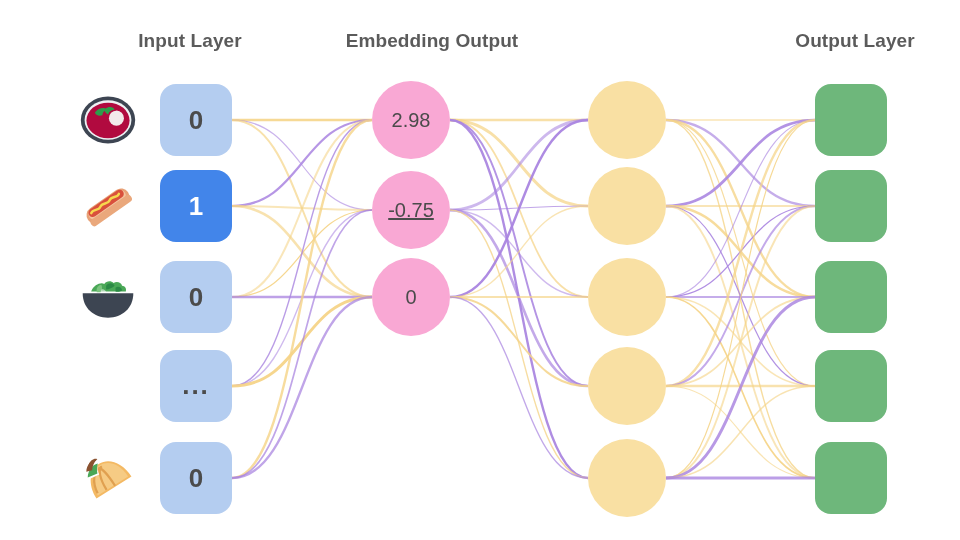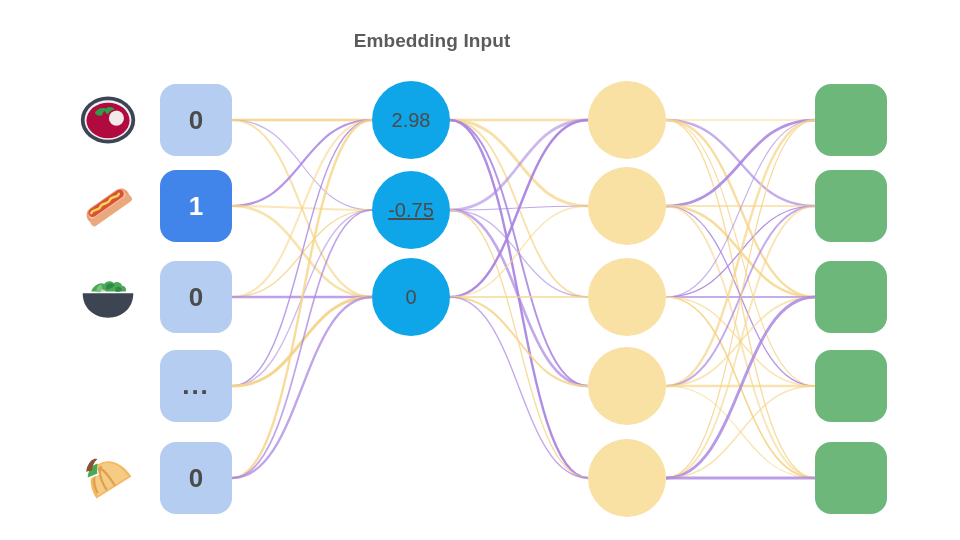--- a/index.html
+++ b/index.html
@@ -75,21 +75,21 @@
     letter-spacing: 2px;
     line-height: 0.6;
   }
 
   
   .embed-node {
     position: absolute;
     width: 78px;
     height: 78px;
     border-radius: 50%;
-    background: #0ea5e9;
+    background: #f9a8d4;
     transform: translate(-50%, -50%);
     display: flex;
     align-items: center;
     justify-content: center;
     font-size: 20px;
     color: #4b4b4b;
     font-weight: normal;
   }
 
   
@@ -110,21 +110,23 @@
     border-radius: 16px;
     background: #6eb77b;
     transform: translate(-50%, -50%);
   }
 </style>
 </head>
 <body>
 
 <div id="stage">
 
-  <div class="layer-title" style="left:432px">Embedding Input</div>
+  <div class="layer-title" style="left:190px">Input Layer</div>
+  <div class="layer-title" style="left:432px">Embedding Output</div>
+  <div class="layer-title" style="left:855px">Output Layer</div>
 
   <svg id="edges" viewBox="0 0 960 540" preserveAspectRatio="none">
       <path d="M 232 120 C 302 120, 302 120, 372 120" stroke="#f5d488" stroke-width="2.63" fill="none" opacity="0.89"></path>
       <path d="M 232 120 C 302 120, 302 210, 372 210" stroke="#a984e0" stroke-width="1.21" fill="none" opacity="0.62"></path>
       <path d="M 232 120 C 302 120, 302 297, 372 297" stroke="#f5d488" stroke-width="1.99" fill="none" opacity="0.70"></path>
       <path d="M 232 206 C 302 206, 302 120, 372 120" stroke="#a984e0" stroke-width="2.19" fill="none" opacity="0.85"></path>
       <path d="M 232 206 C 302 206, 302 210, 372 210" stroke="#f5d488" stroke-width="1.99" fill="none" opacity="0.59"></path>
       <path d="M 232 206 C 302 206, 302 297, 372 297" stroke="#f5d488" stroke-width="2.66" fill="none" opacity="0.67"></path>
       <path d="M 232 297 C 302 297, 302 120, 372 120" stroke="#f5d488" stroke-width="2.01" fill="none" opacity="0.58"></path>
       <path d="M 232 297 C 302 297, 302 210, 372 210" stroke="#f5d488" stroke-width="1.24" fill="none" opacity="0.93"></path>

